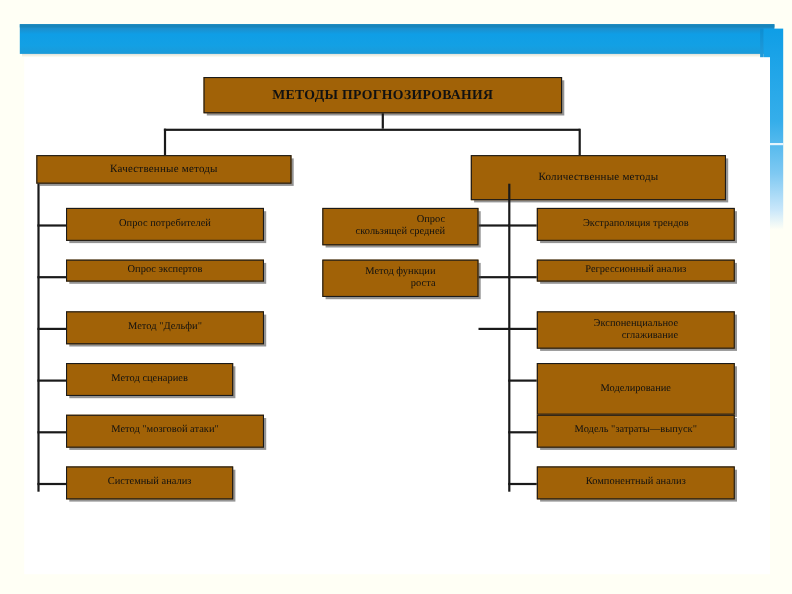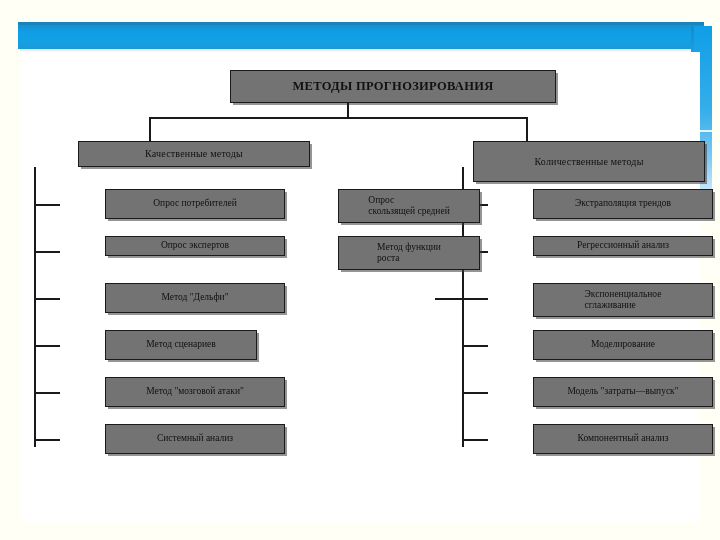--- a/index.html
+++ b/index.html
@@ -80,31 +80,30 @@
   }
 
   
   #diagram {
     position: absolute;
     inset: 0;
   }
   .node {
     position: absolute;
     box-sizing: border-box;
-    background: #737373;
+    background: #a16207;
     border: 1.6px solid #1a1a1a;
     box-shadow: 2.5px 2.5px 0 -0.5px rgba(60,60,60,.55);
     display: flex;
     align-items: center;
     justify-content: center;
-    text-align: left;
+    text-align: right;
     color: #111111;
     line-height: 1.18;
     padding: 2px 6px;
-    margin-left: 45px;
   }
   .node.root {
     font-size: 12.5px;
     font-weight: 700;
     letter-spacing: .3px;
   }
   .node.level2 {
     font-size: 10px;
     letter-spacing: .2px;
   }
@@ -172,21 +171,21 @@
     </div>
     <div class="node leaf" style="left:38px; top:231px; width:180px; height:30px;">
       <span class="label">Метод "Дельфи"</span>
     </div>
     <div class="node leaf" style="left:38px; top:278px; width:152px; height:30px;">
       <span class="label">Метод сценариев</span>
     </div>
     <div class="node leaf" style="left:38px; top:325px; width:180px; height:30px;">
       <span class="label">Метод "мозговой атаки"</span>
     </div>
-    <div class="node leaf" style="left:38px; top:372px; width:180px; height:30px;">
+    <div class="node leaf" style="left:38px; top:372px; width:152px; height:30px;">
       <span class="label">Системный анализ</span>
     </div>
 
     <div class="conn v" style="left:440px; top:115px; height:280px;"></div>
 
     <div class="conn h" style="left:413px; top:152px; width:28px;"></div>
     <div class="conn h" style="left:413px; top:199px; width:28px;"></div>
     <div class="conn h" style="left:413px; top:246px; width:28px;"></div>
 
     <div class="conn h" style="left:440px; top:152px; width:26px;"></div>
@@ -208,21 +207,21 @@
     <div class="node leaf" style="left:466px; top:137px; width:180px; height:30px;">
       <span class="label">Экстраполяция трендов</span>
     </div>
     <div class="node leaf" style="left:466px; top:184px; width:180px; height:20px;">
       <span class="label">Регрессионный анализ</span>
     </div>
     <div class="node leaf" style="left:466px; top:231px; width:180px; height:34px;">
       <span class="label">Экспоненциальное
 сглаживание</span>
     </div>
-    <div class="node leaf" style="left:466px; top:278px; width:180px; height:30px;">
+    <div class="node leaf" style="left:466px; top:278px; width:180px; height:47px;">
       <span class="label">Моделирование</span>
     </div>
     <div class="node leaf" style="left:466px; top:325px; width:180px; height:30px;">
       <span class="label">Модель "затраты—выпуск"</span>
     </div>
     <div class="node leaf" style="left:466px; top:372px; width:180px; height:30px;">
       <span class="label">Компонентный анализ</span>
     </div>
 
   </div>

